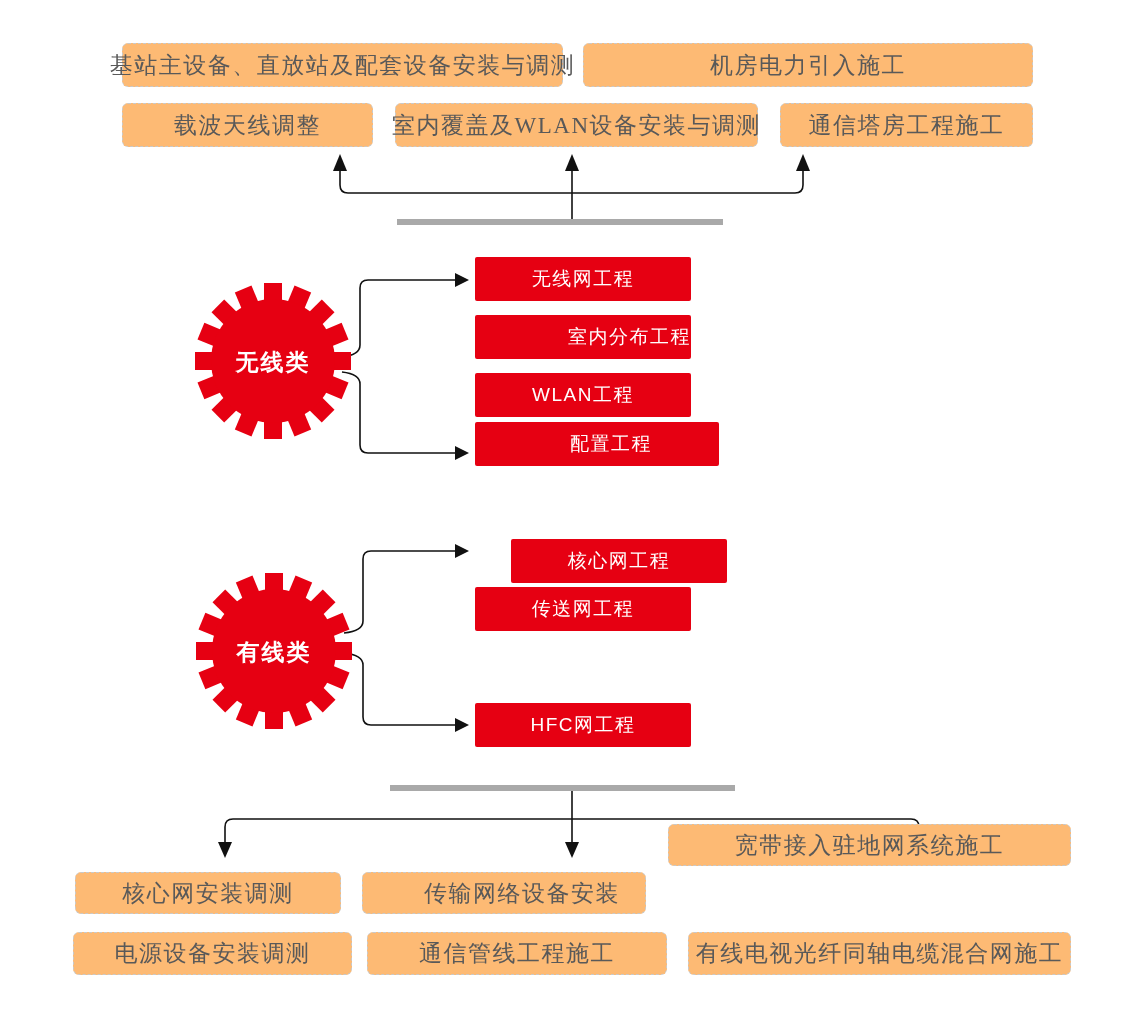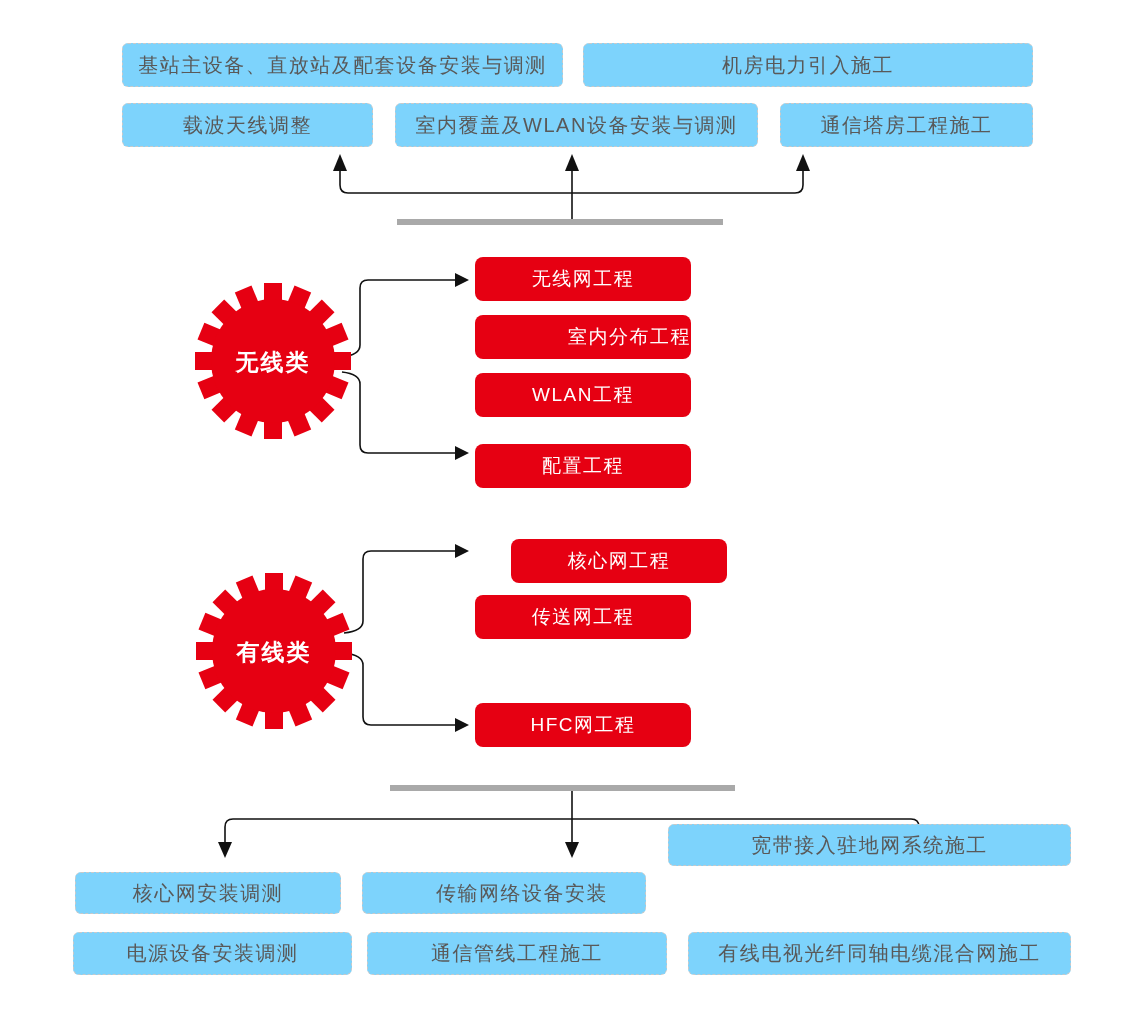--- a/index.html
+++ b/index.html
@@ -18,49 +18,50 @@
   }
   .dashed-box {
     position: absolute;
     box-sizing: border-box;
     border: 1px dashed #c9c9c9;
     border-radius: 6px;
     display: flex;
     align-items: center;
     justify-content: center;
     color: #595959;
-    font-size: 20px;
+    font-size: 23px;
     letter-spacing: 1.5px;
     white-space: nowrap;
-    background: #7dd3fc;
+    background: #fdba74;
+    font-family: Liberation Serif, serif;
   }
   .red-box {
     position: absolute;
     left: 475px;
     width: 216px;
     height: 44px;
     background: #e60012;
-    border-radius: 8px;
+    border-radius: 2px;
     display: flex;
     align-items: center;
     justify-content: center;
     color: #ffffff;
     font-size: 19px;
     letter-spacing: 1.5px;
     white-space: nowrap;
   }
   
   .t1 { left:122px; top:43px;  width:441px; height:44px; }
   .t2 { left:583px; top:43px;  width:450px; height:44px; }
   .t3 { left:122px; top:103px; width:251px; height:44px; }
   .t4 { left:395px; top:103px; width:363px; height:44px; }
   .t5 { left:780px; top:103px; width:253px; height:44px; }
   
-  .r1 { top:257px; } .r2 { top:315px;justify-content:flex-end; } .r3 { top:373px; } .r4 { top:444px; }
-  .r5 { top:539px;margin-left:36px; } .r6 { top:587px;margin-top:8px; } .r7 { top:645px; } .r8 { top:703px; }
+  .r1 { top:257px; } .r2 { top:315px;justify-content:flex-end; } .r3 { top:373px; } .r4 { top:422px;padding-left:28px; }
+  .r5 { top:539px;margin-left:36px; } .r6 { top:587px; } .r7 { top:645px; } .r8 { top:703px; }
   
   .b1 { left:75px;  top:872px; width:266px; height:42px; }
   .b2 { left:362px; top:872px; width:284px; height:42px;padding-left:36px; }
   .b3 { left:668px; top:824px; width:403px; height:42px; }
   .b4 { left:73px;  top:932px; width:279px; height:43px; }
   .b5 { left:367px; top:932px; width:300px; height:43px; }
   .b6 { left:688px; top:932px; width:383px; height:43px; }
 
   .gear-label {
     font-size: 23px;

